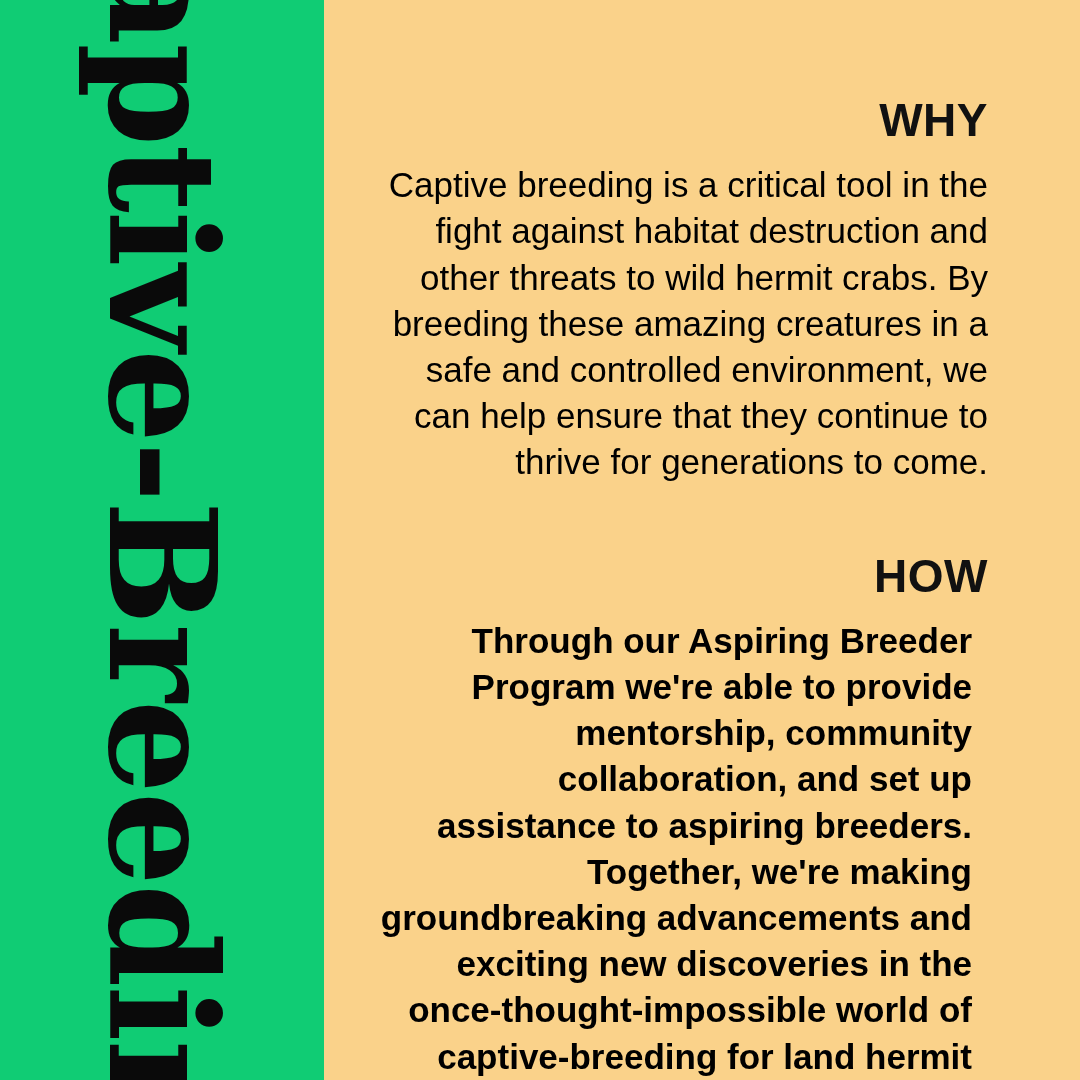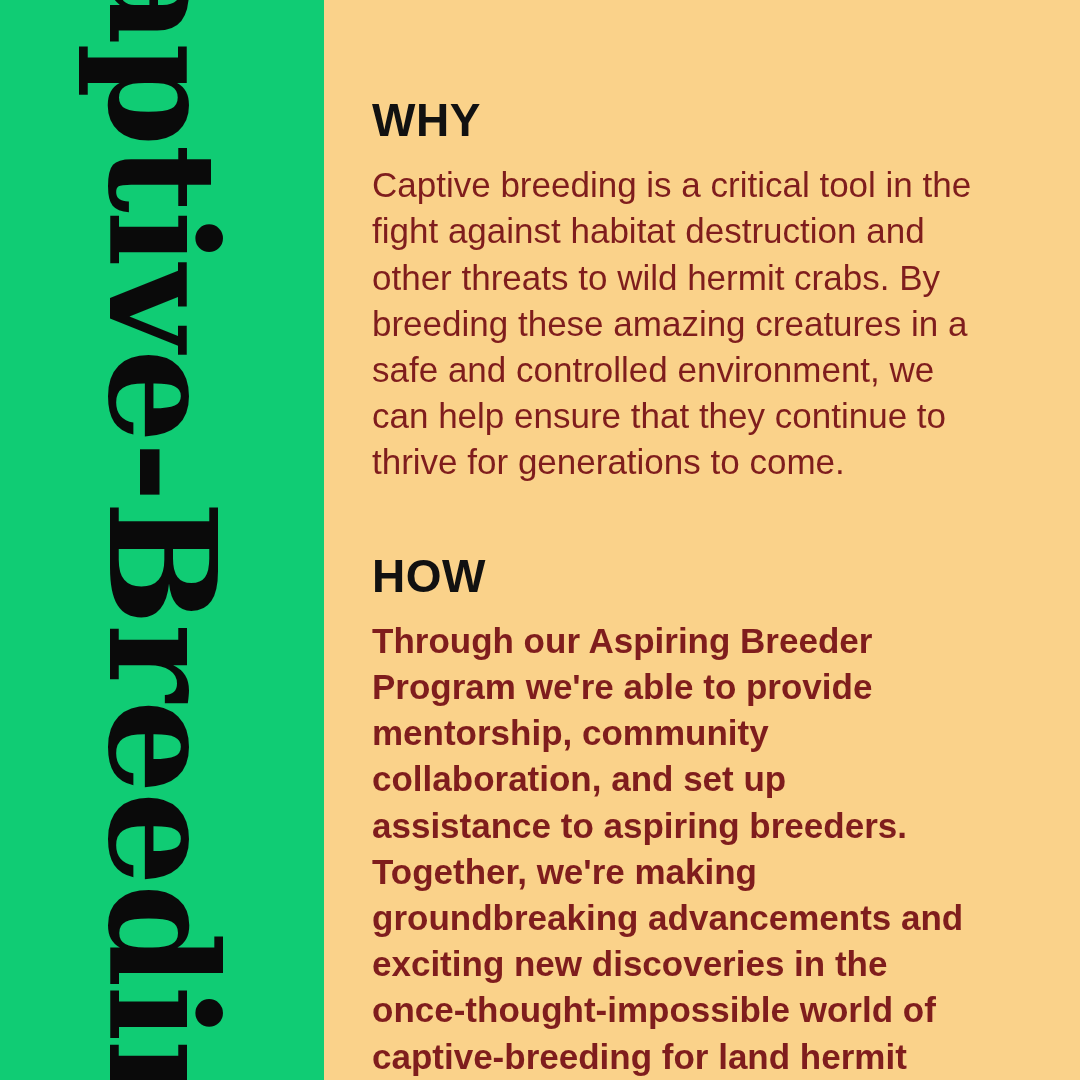--- a/index.html
+++ b/index.html
@@ -41,39 +41,40 @@
     line-height: 1;
     color: #0a0a0a;
     letter-spacing: -2px;
   }
   .right-panel {
     flex: 1 1 auto;
     height: 1080px;
     background: #fad28a;
     box-sizing: border-box;
     padding: 96px 92px 40px 48px;
+    text-align: right;
   }
   .section + .section {
     margin-top: 66px;
   }
   .section-heading {
     font-family: "Liberation Sans", sans-serif;
     font-weight: 700;
     font-size: 46px;
     line-height: 1.05;
     color: #111111;
     margin: 0 0 18px 0;
     letter-spacing: 0.5px;
   }
   .section-body {
     font-family: "Liberation Sans", sans-serif;
     font-weight: 400;
     font-size: 35px;
     line-height: 1.32;
-    color: #7f1d1d;
+    color: #000000;
     margin: 0;
   }
   .section-body.narrow {
     max-width: 600px;
     font-weight: bold;
   }
 </style>
 </head>
 <body>
 

